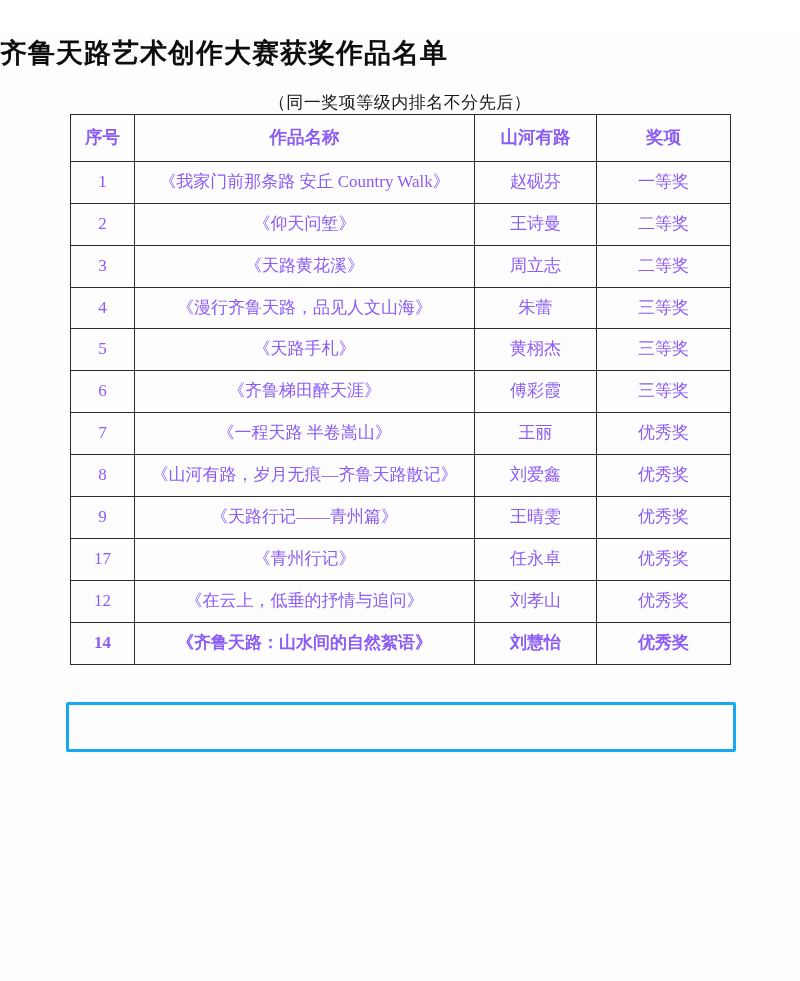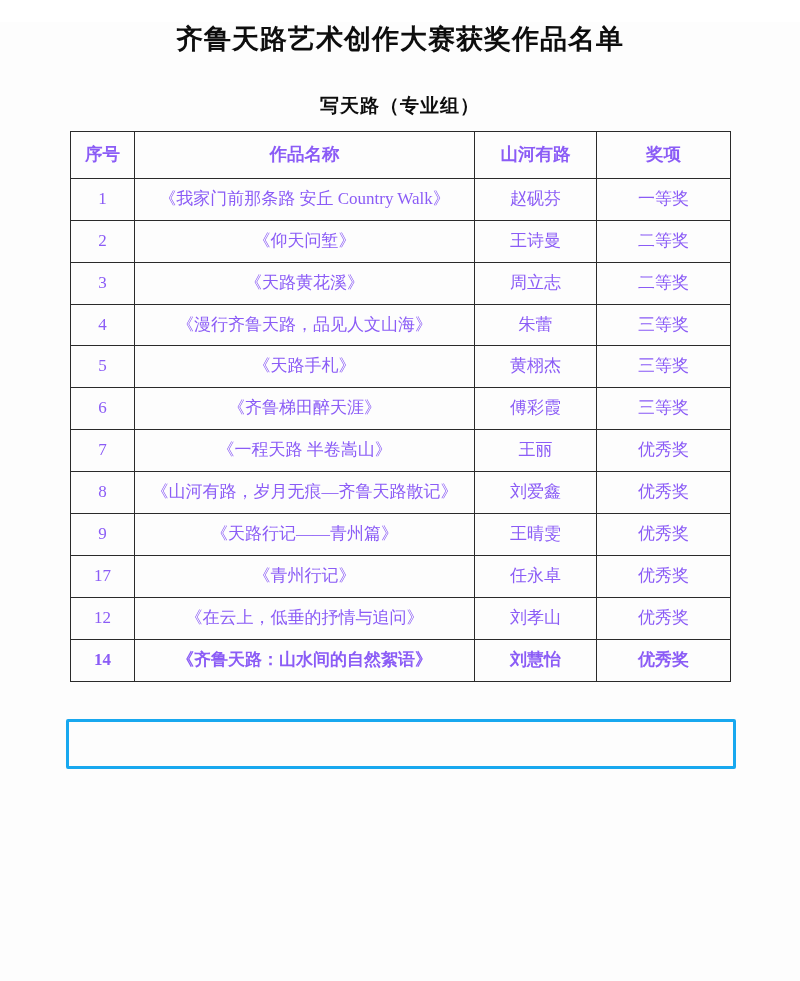--- a/index.html
+++ b/index.html
@@ -16,25 +16,24 @@
   }
   .page {
     position: relative;
     width: 800px;
     height: 981px;
     box-sizing: border-box;
     padding: 0;
     background: #fdfdfd;
   }
   .doc-title {
-    text-align: center;
     font-size: 27px;
     font-weight: bold;
     letter-spacing: 1px;
-    margin: 22px 0 0 0;
+    margin: 36px 0 0 0;
     line-height: 1.3;
     color: #0d0d0d;
   }
   .doc-subtitle {
     text-align: center;
     font-size: 17px;
     margin: 20px 0 0 0;
     color: #161616;
     letter-spacing: 0.5px;
   }
@@ -91,21 +90,21 @@
     pointer-events: none;
     border-radius: 2px;
   }
 </style>
 </head>
 <body>
 
 <div class="page">
 
   <h1 class="doc-title">齐鲁天路艺术创作大赛获奖作品名单</h1>
-  <div class="section-title">写天路（专业组）</div>
+  <div class="doc-subtitle">（同一奖项等级内排名不分先后）</div>
 
   <div class="table-wrap">
     <table class="award-table">
       <colgroup>
         <col class="c-idx">
         <col class="c-work">
         <col class="c-author">
         <col class="c-award">
       </colgroup>
       <thead>

